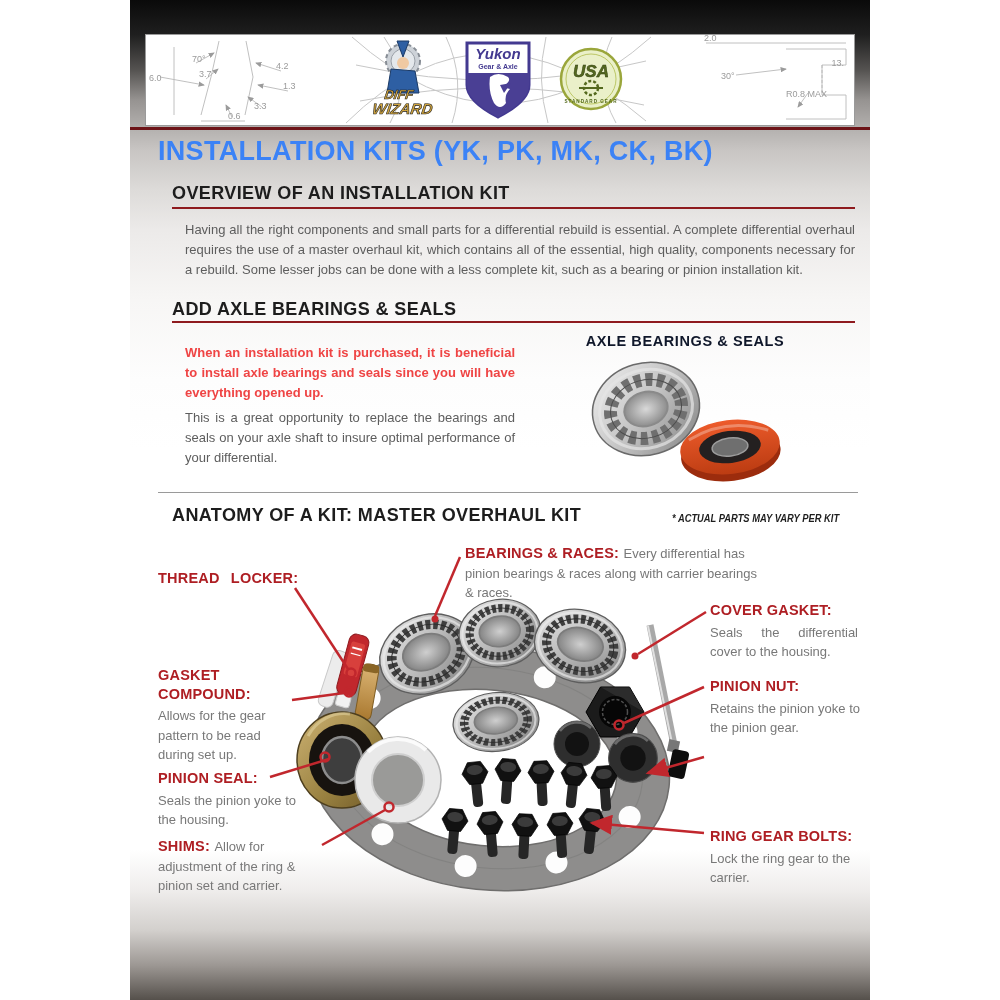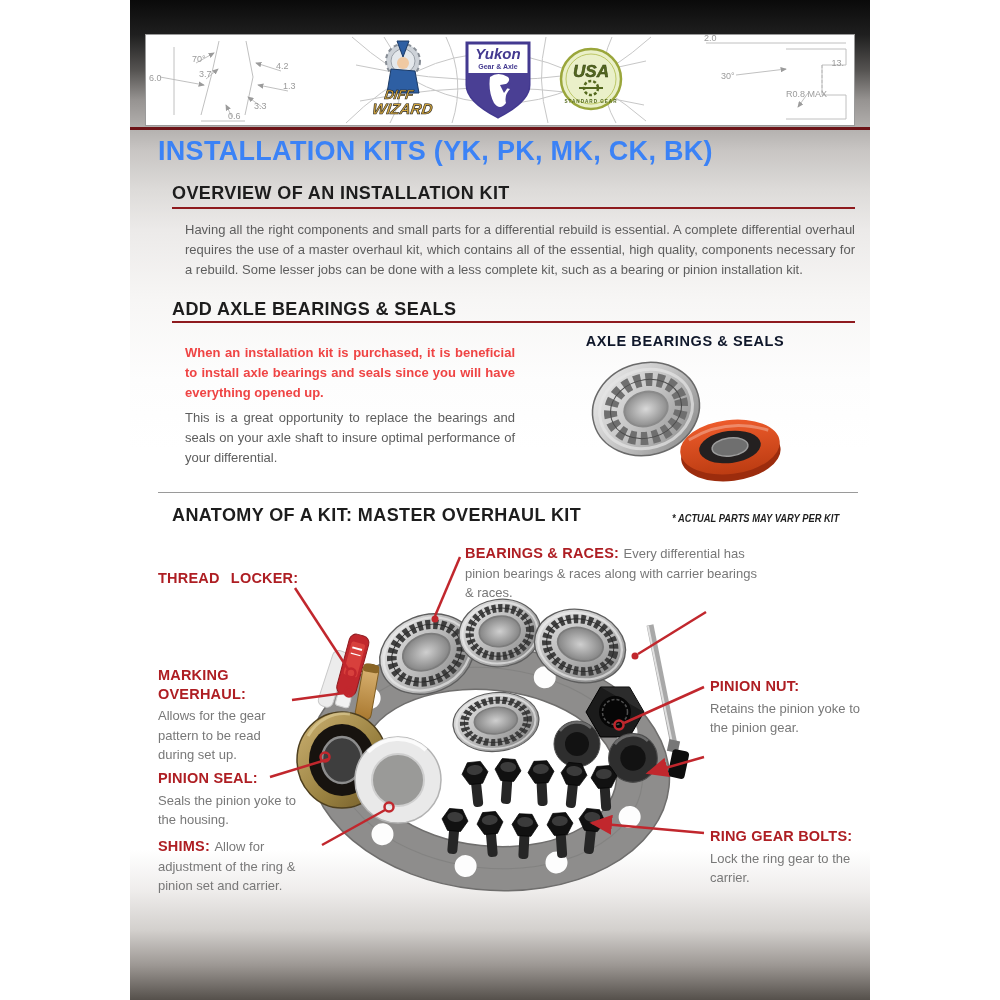--- a/index.html
+++ b/index.html
@@ -340,23 +340,27 @@
 
   <div class="callout co-inline" style="left:465px; top:544px; width:298px;">
     <span class="co-title">BEARINGS &amp; RACES:</span>
     <span class="co-desc">Every differential has pinion bearings &amp; races along with carrier bearings &amp; races.</span>
   </div>
 
   <div class="callout" style="left:158px; top:569px; width:148px;">
     <div class="co-title wide-words">THREAD LOCKER:</div>
   </div>
 
+  <div class="callout" style="left:710px; top:601px; width:148px;">
+    <div class="co-title">COVER GASKET:</div>
+    <div class="co-desc just">Seals the differential cover to the housing.</div>
+  </div>
 
   <div class="callout" style="left:158px; top:666px; width:128px;">
-    <div class="co-title">MARKING OVERHAUL:</div>
+    <div class="co-title">GASKET COMPOUND:</div>
     <div class="co-desc">Allows for the gear pattern to be read during set up.</div>
   </div>
 
   <div class="callout" style="left:710px; top:677px; width:150px;">
     <div class="co-title">PINION NUT:</div>
     <div class="co-desc just">Retains the pinion yoke to the pinion gear.</div>
   </div>
 
   <div class="callout" style="left:158px; top:769px; width:152px;">
     <div class="co-title">PINION SEAL:</div>

